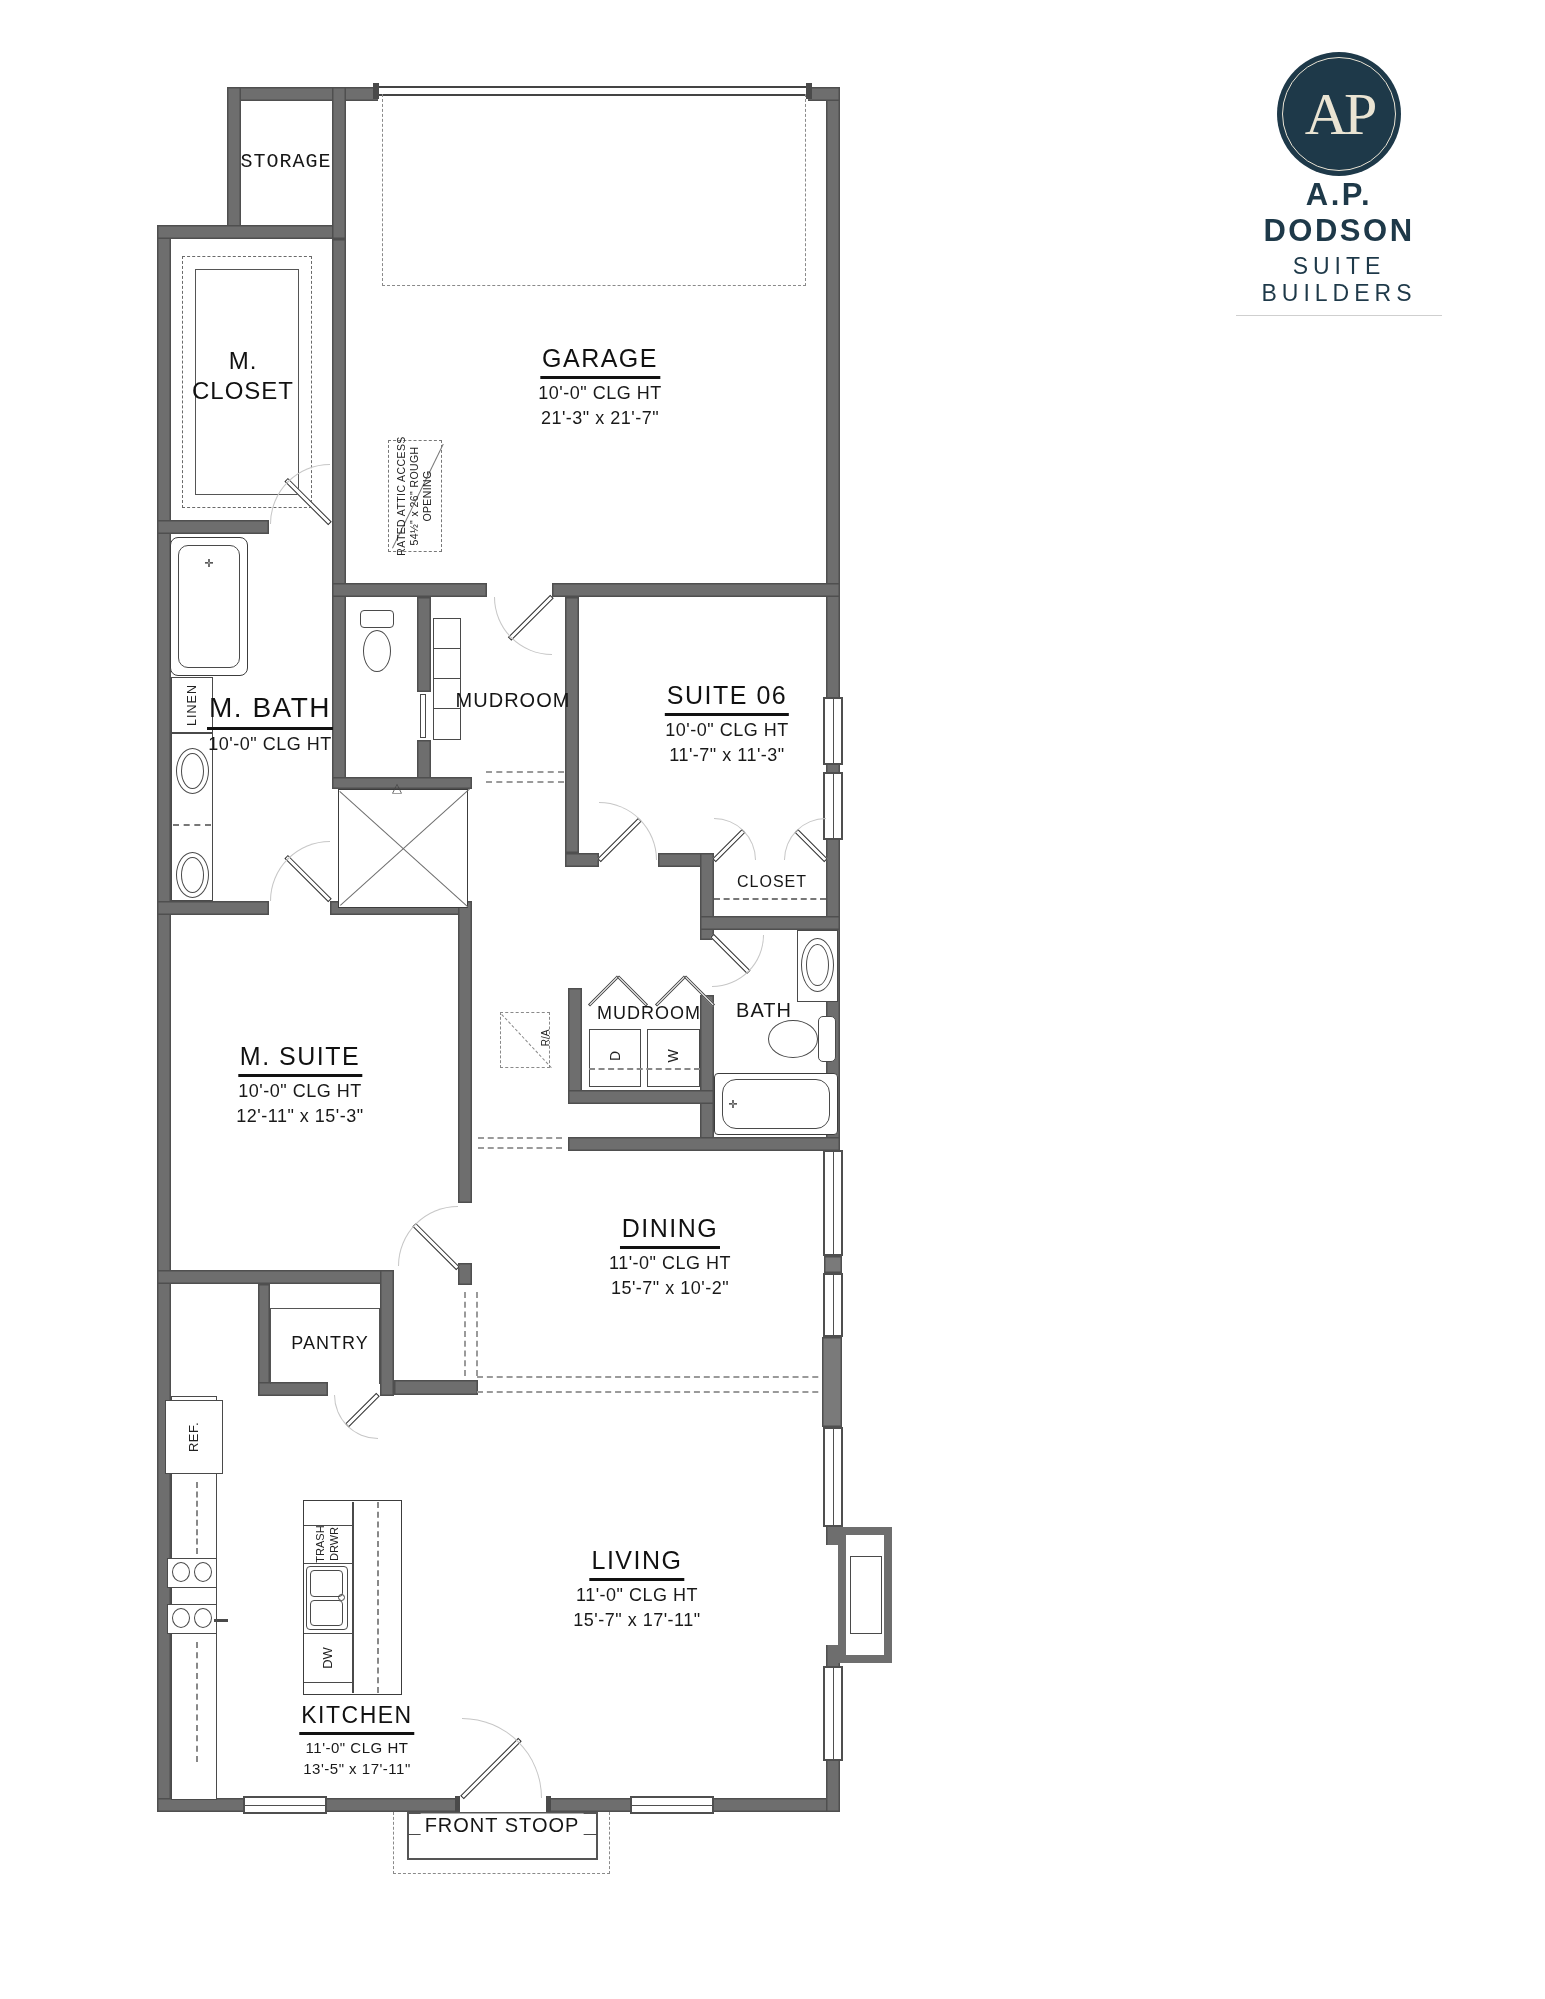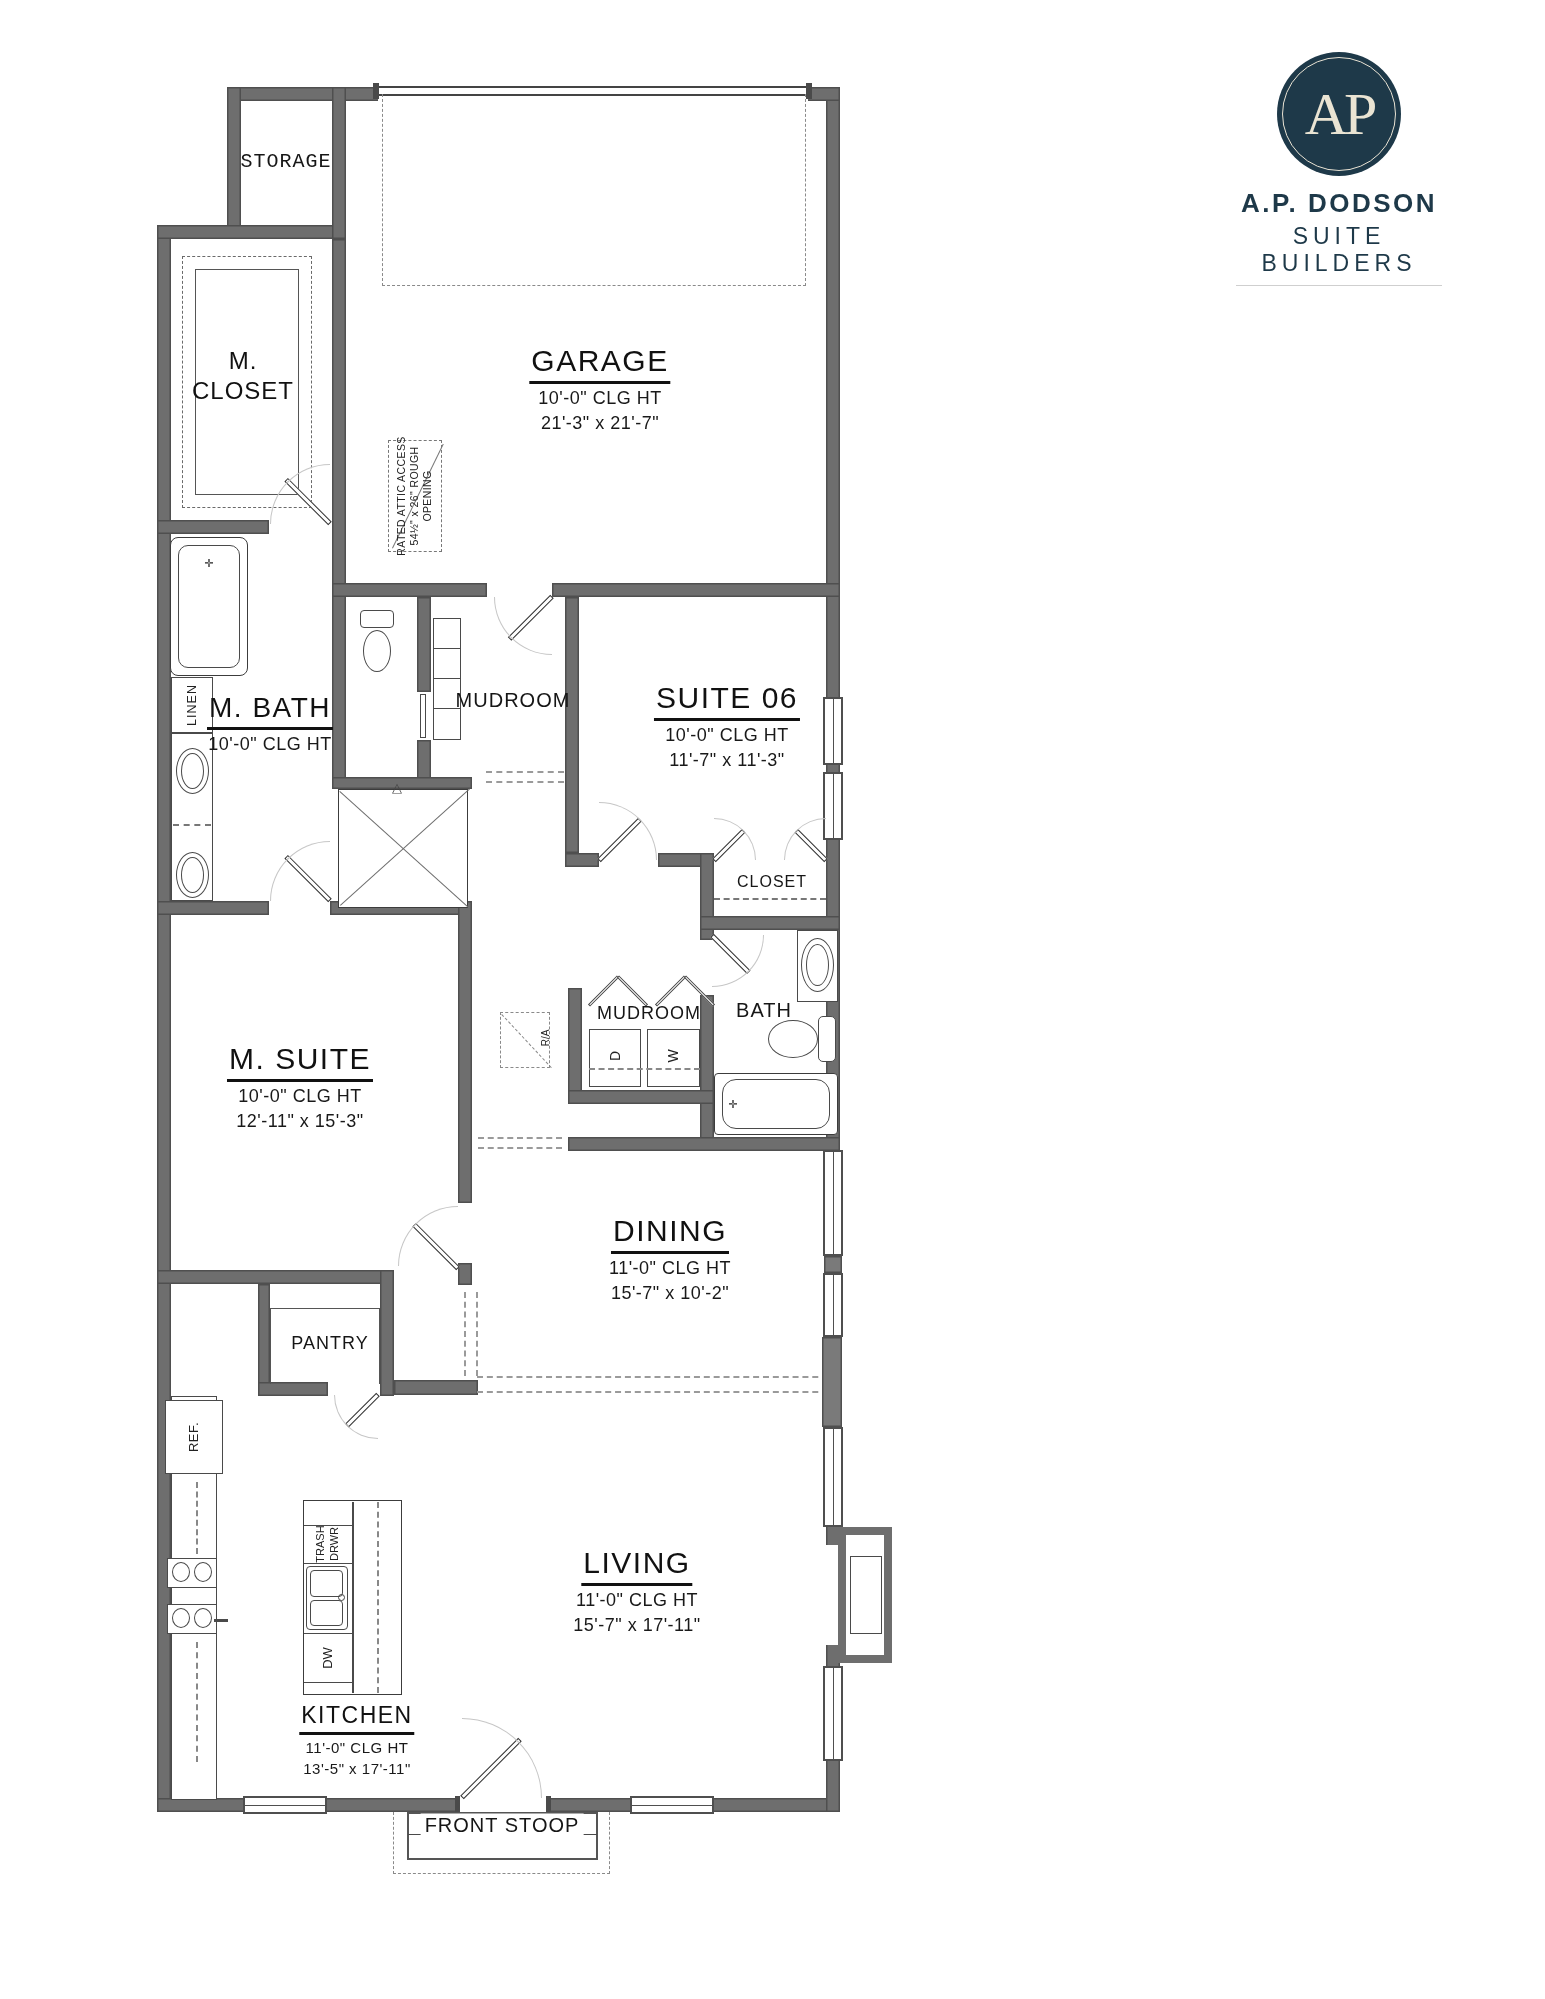--- a/index.html
+++ b/index.html
@@ -28,39 +28,39 @@
   .arc.nw{border-top:1.5px solid #c6c6c6;border-left:1.5px solid #c6c6c6;border-top-left-radius:100%;}
   .arc.se{border-bottom:1.5px solid #c6c6c6;border-right:1.5px solid #c6c6c6;border-bottom-right-radius:100%;}
   .arc.sw{border-bottom:1.5px solid #c6c6c6;border-left:1.5px solid #c6c6c6;border-bottom-left-radius:100%;}
   
   .win-v{position:absolute;background:#fff;border:2px solid #4f4f4f;box-sizing:border-box;}
   .win-v::after{content:"";position:absolute;left:50%;top:0;bottom:0;border-left:1.4px solid #4f4f4f;}
   .win-h{position:absolute;background:#fff;border:2px solid #4f4f4f;box-sizing:border-box;}
   .win-h::after{content:"";position:absolute;top:50%;left:0;right:0;border-top:1.4px solid #4f4f4f;}
   
   .room-label{position:absolute;text-align:center;white-space:nowrap;transform:translateX(-50%);}
-  .room-label .name{display:inline-block;font-size:30px;letter-spacing:1.5px;border-bottom:3px solid #111;padding:0 2px 3px 2px;}
+  .room-label .name{display:inline-block;font-size:25px;letter-spacing:1.5px;border-bottom:3px solid #111;padding:0 2px 3px 2px;}
   .room-label .sub{font-size:18px;letter-spacing:.5px;margin-top:4px;color:#191919;}
   .tag{position:absolute;white-space:nowrap;transform:translate(-50%,-50%);font-size:20px;letter-spacing:1px;color:#161616;}
   .tag.small{font-size:16px;}
   .rot{position:absolute;white-space:nowrap;transform:translate(-50%,-50%) rotate(-90deg);color:#222;}
   .two-line{line-height:1.25;text-align:center;}
   
   .xline{position:absolute;height:0;border-top:1.3px solid #6e6e6e;transform-origin:0 0;}
   
   #plan-title{position:absolute;left:1277px;top:1766px;transform:translateX(-50%);text-align:center;white-space:nowrap;}
   #plan-title .big{font-size:84px;letter-spacing:4px;color:#0c0c0c;line-height:1;}
   #plan-title .bar{height:10px;background:#0c0c0c;margin-top:6px;}
   #plan-title .sqft{font-size:43px;letter-spacing:2px;margin-top:12px;color:#0c0c0c;}
   
   #logo{position:absolute;left:1339px;top:52px;transform:translateX(-50%);text-align:center;}
   .logo-circle{width:124px;height:124px;border-radius:50%;margin:0 auto;display:flex;align-items:center;justify-content:center;position:relative;}
   .logo-ring{position:absolute;inset:5px;border-radius:50%;border:1.6px solid #e9e3d4;}
   .logo-ap{font-family:"Liberation Serif", serif;font-size:60px;letter-spacing:-4px;}
-  .logo-name{margin-top:12px;font-size:26px;font-weight:bold;letter-spacing:2.5px;}
+  .logo-name{margin-top:1px;font-size:31px;font-weight:bold;letter-spacing:2.5px;}
   .logo-tagline{margin-top:4px;font-size:23px;letter-spacing:5px;padding-bottom:8px;border-bottom:1.5px solid #cfcfcf;}
 </style>
 </head>
 <body>
 
 <div id="canvas">
 
   <div class="wall" style="left:157px;top:225px;width:14px;height:1587px"></div>
   <div class="wall" style="left:157px;top:1798px;width:683px;height:14px"></div>
   <div class="wall" style="left:826px;top:87px;width:14px;height:1725px"></div>

